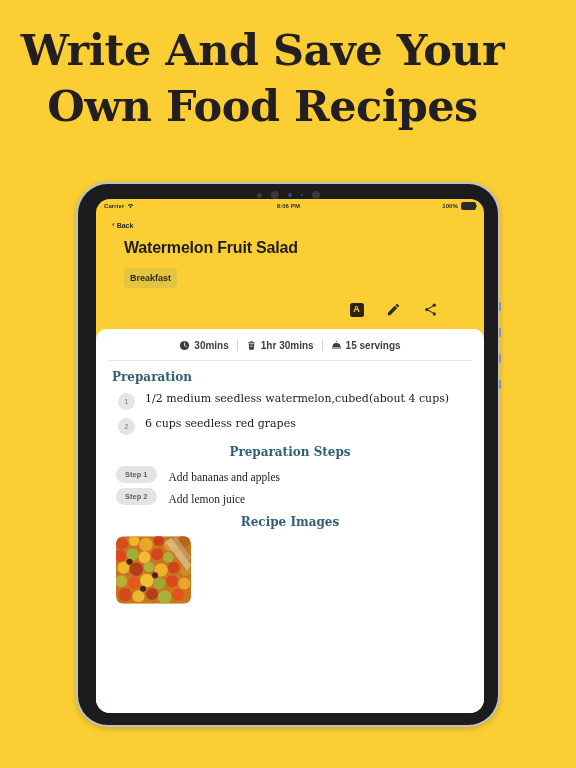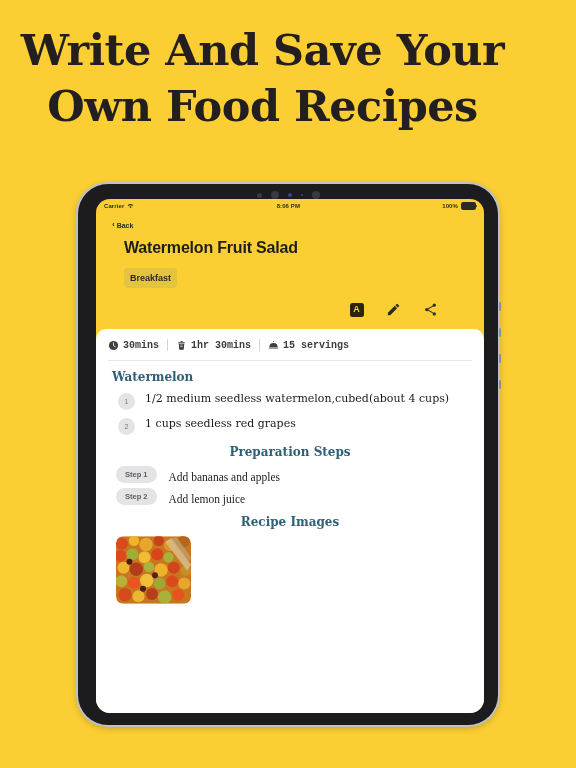--- a/index.html
+++ b/index.html
@@ -194,25 +194,25 @@
     background: #ffffff;
     border-radius: 10px 10px 10px 10px;
     margin: 0;
     overflow: hidden;
     display: flex;
     flex-direction: column;
   }
   .meta-row {
     display: flex;
     align-items: center;
+    justify-content: center;
     gap: 8px;
     padding: 10px 0 9px 0;
     border-bottom: 1px solid #e8e8e8;
     margin: 0 12px;
-    font-family: Liberation Mono, monospace;
   }
   .meta-item {
     display: flex;
     align-items: center;
     gap: 4px;
     font-size: 10px;
     font-weight: 700;
     color: #3d3d3d;
   }
   .meta-sep {
@@ -399,30 +399,30 @@
                 <path d="M3 15.5a9 9 0 0 1 18 0z" fill="#3d3d3d"></path>
                 <rect x="1.6" y="16.4" width="20.8" height="2.2" rx="1.1" fill="#3d3d3d"></rect>
               </svg>
             </span>
             <span>15 servings</span>
           </span>
         </div>
 
         <div class="card-body">
 
-          <div class="sec-head">Watermelon</div>
+          <div class="sec-head">Preparation</div>
 
           <div class="ing-list">
             <div class="ing-item">
               <span class="num-badge">1</span>
               <span class="ing-text">1/2 medium seedless watermelon,cubed(about 4 cups)</span>
             </div>
             <div class="ing-item">
               <span class="num-badge">2</span>
-              <span class="ing-text">1 cups seedless red grapes</span>
+              <span class="ing-text">6 cups seedless red grapes</span>
             </div>
           </div>
 
           <div class="sec-head sp">Preparation Steps</div>
 
           <div class="steps-list">
             <div class="step-item">
               <span class="step-badge">Step 1</span>
               <span class="step-text">Add bananas and apples</span>
             </div>

